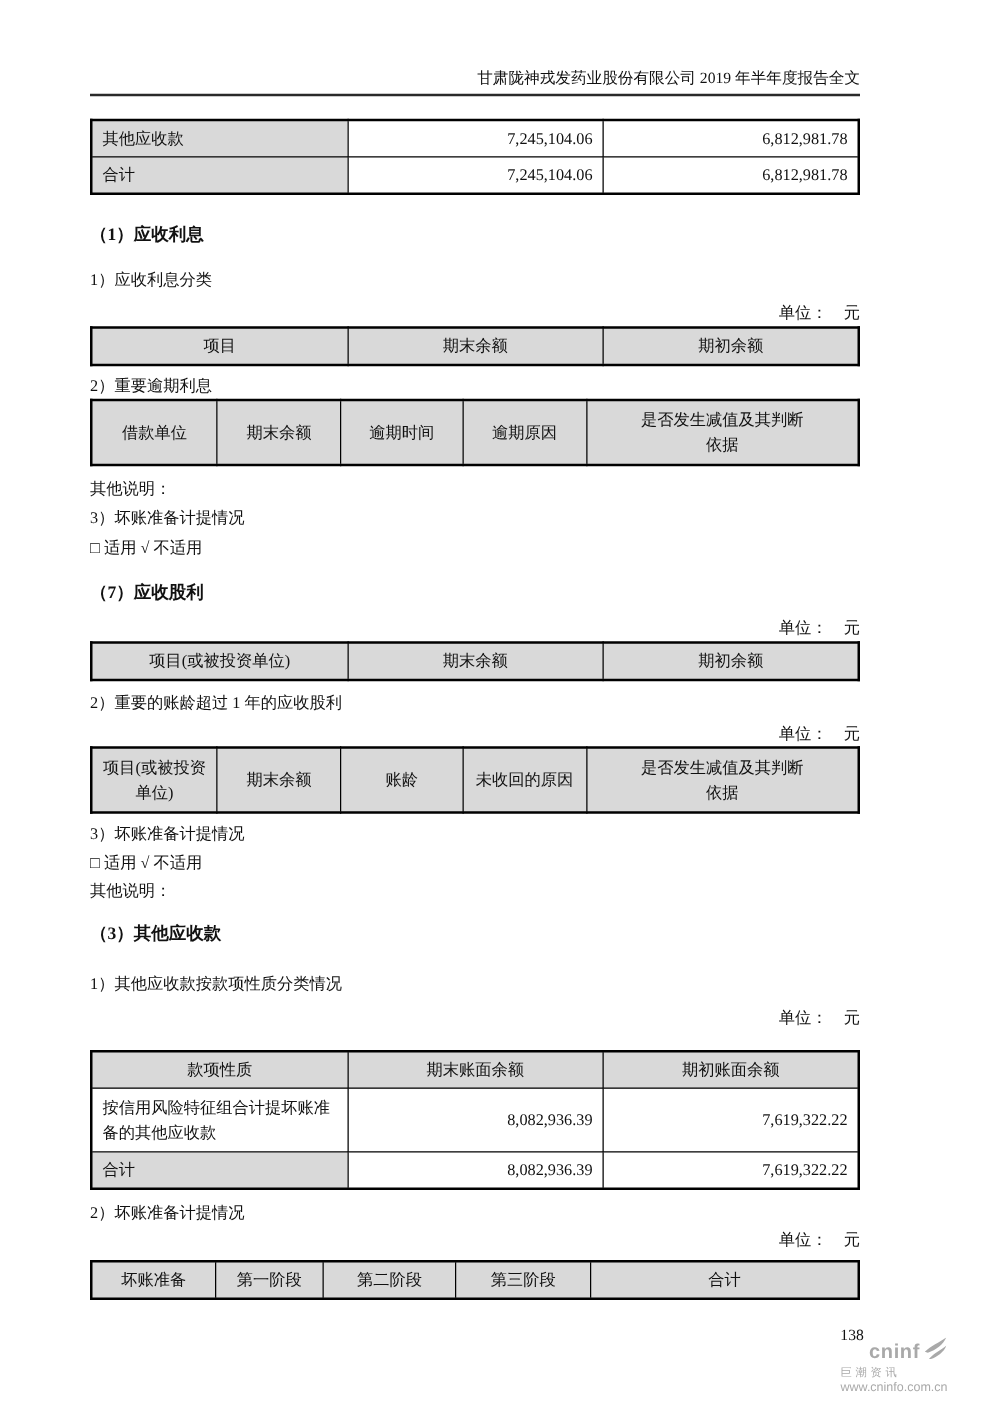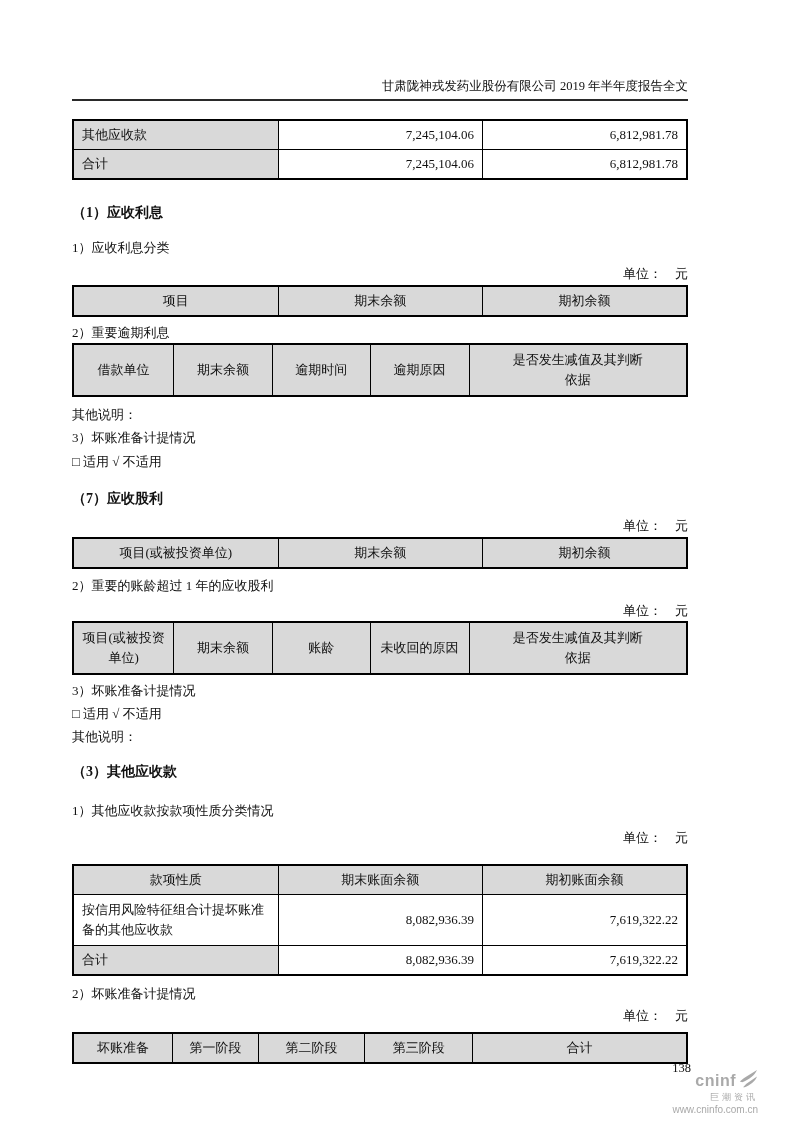--- a/index.html
+++ b/index.html
@@ -2,21 +2,21 @@
 <html><head>
 <meta charset="utf-8">
 <style>
   html, body { margin: 0; padding: 0; background: #ffffff; }
   .page {
     position: relative;
     width: 766px;
     height: 1122px;
     background: #ffffff;
     box-sizing: border-box;
-    padding: 78px 78px 0 72px;
+    padding: 54px 78px 0 72px;
     font-family: "Liberation Serif", "DejaVu Serif", serif;
     color: #111111;
     overflow: hidden;
   }
   .doc-header { text-align: right; font-size: 12.5px; line-height: 16px; }
   .rule { border-top: 2px solid #2a2a2a; margin-top: 5px; }
 
   .tbl {
     width: 100%;
     border-collapse: collapse;
@@ -48,21 +48,20 @@
   .page-number {
     position: absolute;
     top: 1061px;
     right: 75px;
     font-size: 12.5px;
   }
   .logo {
     position: absolute;
     top: 1070px;
     right: 8px;
-    text-align: right;
     color: #a9a9a9;
     font-family: "Liberation Sans", sans-serif;
     line-height: 1.1;
   }
   .logo-row { display: flex; align-items: center; justify-content: flex-end; gap: 2px; }
   .brand { font-size: 16px; font-weight: bold; letter-spacing: 0.5px; color: #a9a9a9; }
   .logo-cn { font-size: 9px; letter-spacing: 3px; margin-top: 1px; }
   .logo-url { font-size: 10px; margin-top: 2px; }
 </style>
 </head>

